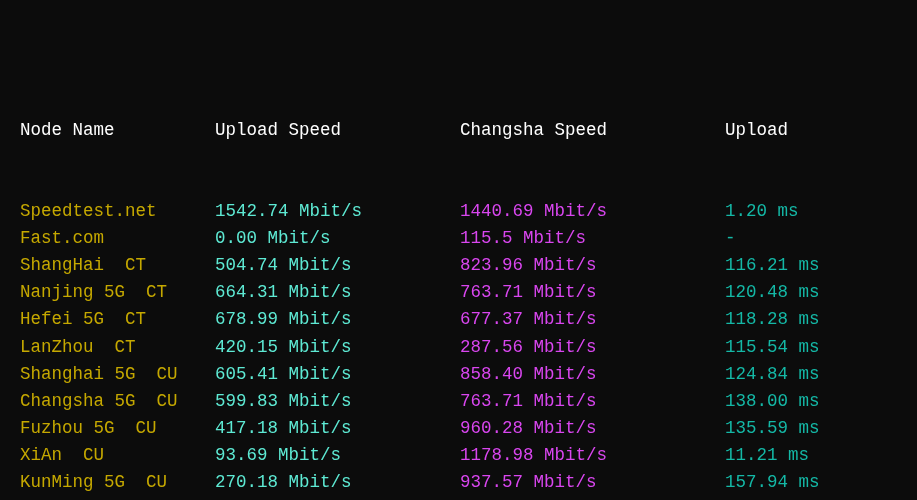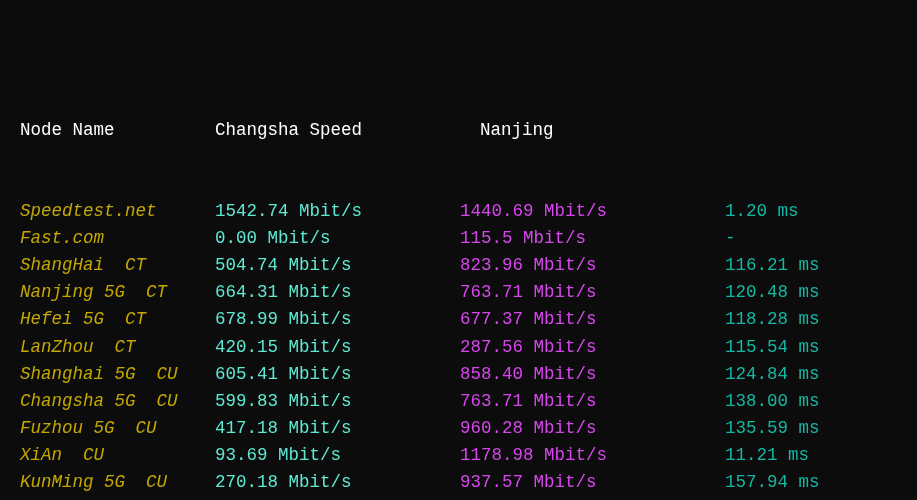--- a/index.html
+++ b/index.html
@@ -11,35 +11,36 @@
       color: #ffffff;
       padding: 8px 20px;
       white-space: pre;
     }
     .row { display: flex; }
     .col-node { width: 195px; flex-shrink: 0; }
     .col-upload { width: 245px; flex-shrink: 0; }
     .col-download { width: 265px; flex-shrink: 0; }
     .col-latency { flex-shrink: 0; }
     .hdr { color: #ffffff; font-weight: normal; }
-    .yellow { color: #c5a800; font-style: italic; }
+    .yellow { color: #c5a800; }
     .green { color: #5eead4; }
     .red { color: #d946ef; }
     .cyan { color: #14b8a6; }
     .cm-red { color: #d42222; }
   </style>
 </head>
 <body>
 
 
 
 <div class="row">
   <span class="col-node hdr">Node Name</span>
+  <span class="col-upload hdr">Upload Speed</span>
   <span class="col-download hdr">Changsha Speed</span>
-  <span class="col-latency hdr">Nanjing</span>
+  <span class="col-latency hdr">Upload</span>
 </div>
 
 <div id="rows-container"><div class="row"><span class="col-node"><span class="yellow">Speedtest.net</span></span><span class="col-upload green">1542.74 Mbit/s</span><span class="col-download red">1440.69 Mbit/s</span><span class="col-latency cyan">1.20 ms</span></div><div class="row"><span class="col-node"><span class="yellow">Fast.com</span></span><span class="col-upload green">0.00 Mbit/s</span><span class="col-download red">115.5 Mbit/s</span><span class="col-latency cyan">-</span></div><div class="row"><span class="col-node"><span class="yellow">ShangHai  </span><span class="yellow">CT</span></span><span class="col-upload green">504.74 Mbit/s</span><span class="col-download red">823.96 Mbit/s</span><span class="col-latency cyan">116.21 ms</span></div><div class="row"><span class="col-node"><span class="yellow">Nanjing 5G  </span><span class="yellow">CT</span></span><span class="col-upload green">664.31 Mbit/s</span><span class="col-download red">763.71 Mbit/s</span><span class="col-latency cyan">120.48 ms</span></div><div class="row"><span class="col-node"><span class="yellow">Hefei 5G  </span><span class="yellow">CT</span></span><span class="col-upload green">678.99 Mbit/s</span><span class="col-download red">677.37 Mbit/s</span><span class="col-latency cyan">118.28 ms</span></div><div class="row"><span class="col-node"><span class="yellow">LanZhou  </span><span class="yellow">CT</span></span><span class="col-upload green">420.15 Mbit/s</span><span class="col-download red">287.56 Mbit/s</span><span class="col-latency cyan">115.54 ms</span></div><div class="row"><span class="col-node"><span class="yellow">Shanghai 5G  </span><span class="yellow">CU</span></span><span class="col-upload green">605.41 Mbit/s</span><span class="col-download red">858.40 Mbit/s</span><span class="col-latency cyan">124.84 ms</span></div><div class="row"><span class="col-node"><span class="yellow">Changsha 5G  </span><span class="yellow">CU</span></span><span class="col-upload green">599.83 Mbit/s</span><span class="col-download red">763.71 Mbit/s</span><span class="col-latency cyan">138.00 ms</span></div><div class="row"><span class="col-node"><span class="yellow">Fuzhou 5G  </span><span class="yellow">CU</span></span><span class="col-upload green">417.18 Mbit/s</span><span class="col-download red">960.28 Mbit/s</span><span class="col-latency cyan">135.59 ms</span></div><div class="row"><span class="col-node"><span class="yellow">XiAn  </span><span class="yellow">CU</span></span><span class="col-upload green">93.69 Mbit/s</span><span class="col-download red">1178.98 Mbit/s</span><span class="col-latency cyan">11.21 ms</span></div><div class="row"><span class="col-node"><span class="yellow">KunMing 5G  </span><span class="yellow">CU</span></span><span class="col-upload green">270.18 Mbit/s</span><span class="col-download red">937.57 Mbit/s</span><span class="col-latency cyan">157.94 ms</span></div><div class="row"><span class="col-node"><span class="yellow">ShangHai 5G   </span><span class="cm-red">CM</span></span><span class="col-upload green">390.38 Mbit/s</span><span class="col-download red">863.41 Mbit/s</span><span class="col-latency cyan">207.80 ms</span></div></div>
 
 
 
 
 
 
 </body></html>

